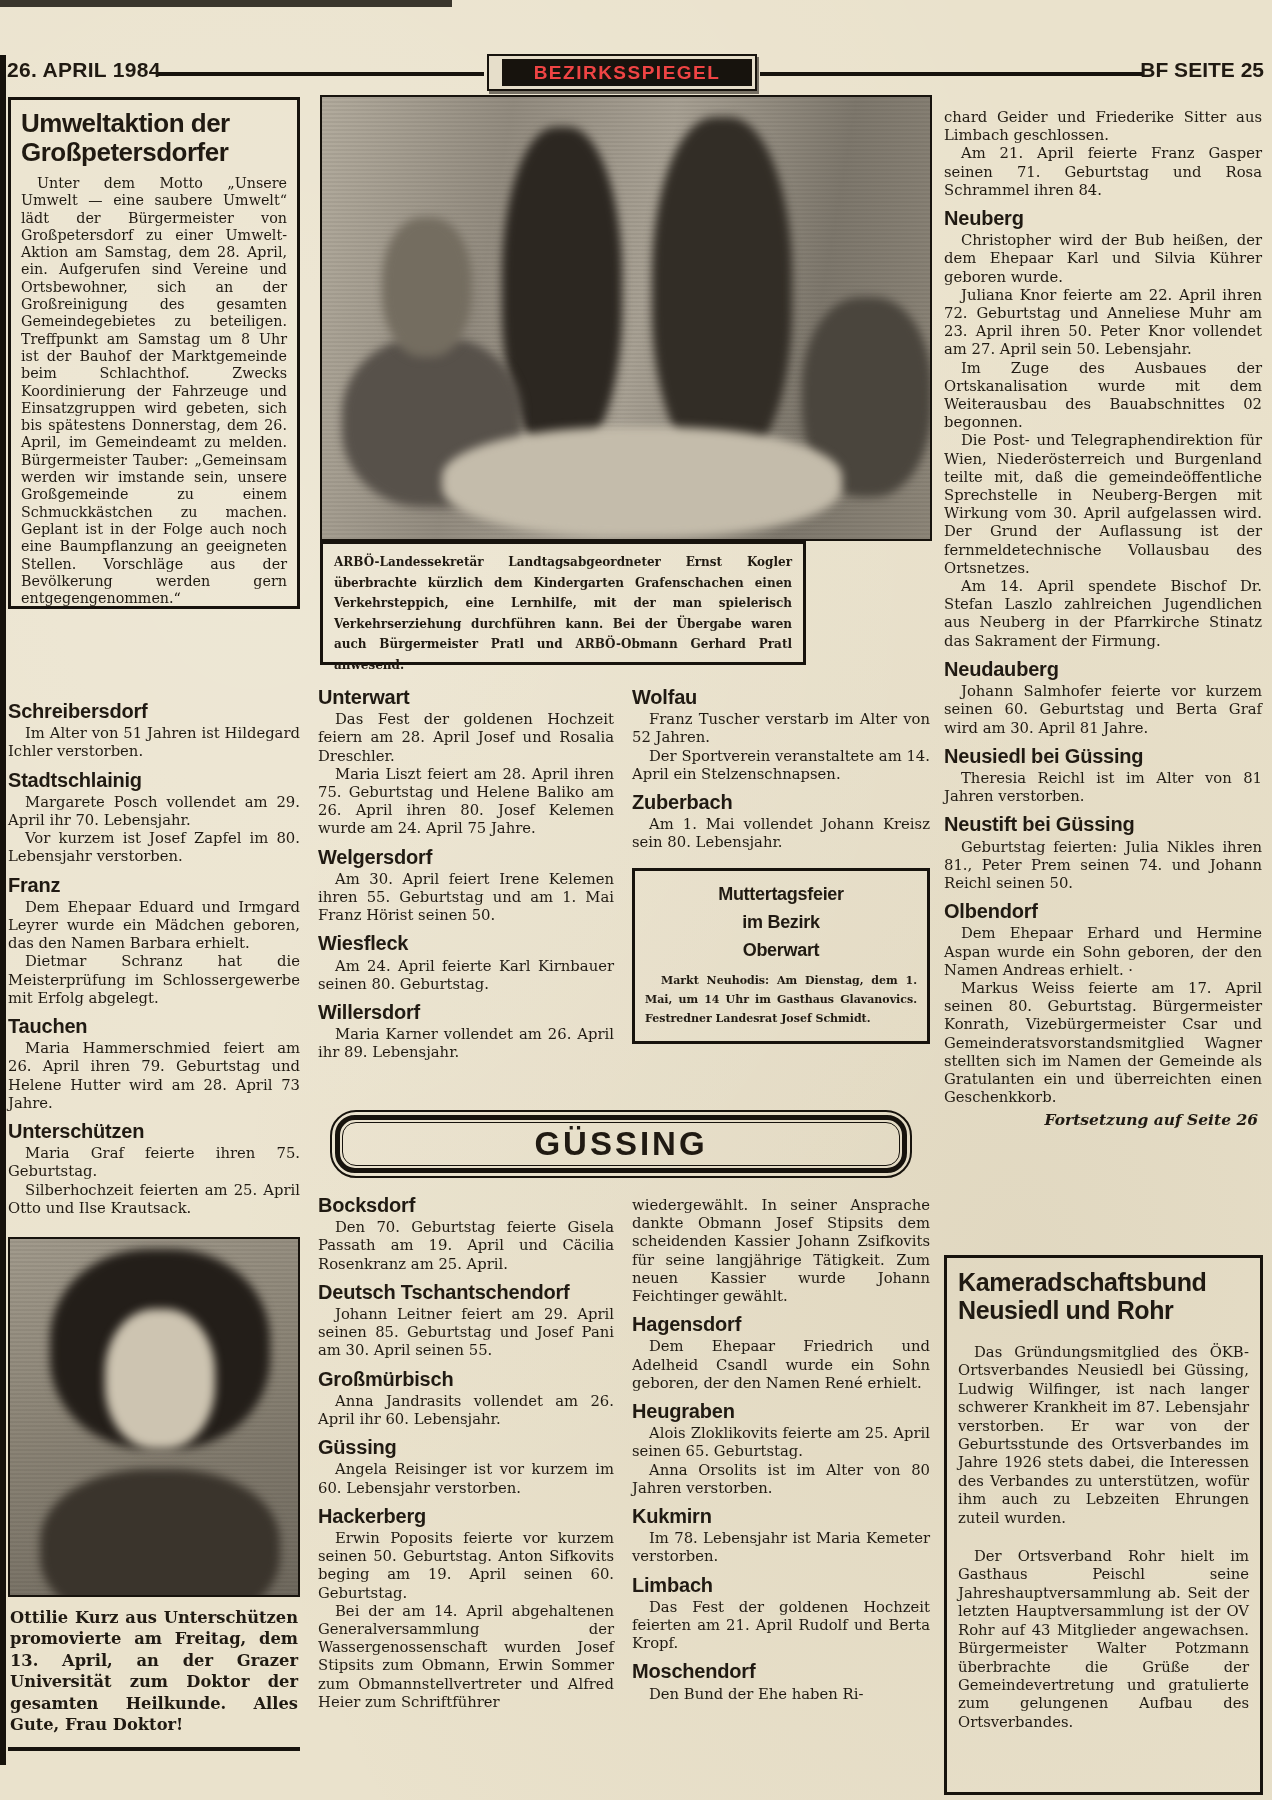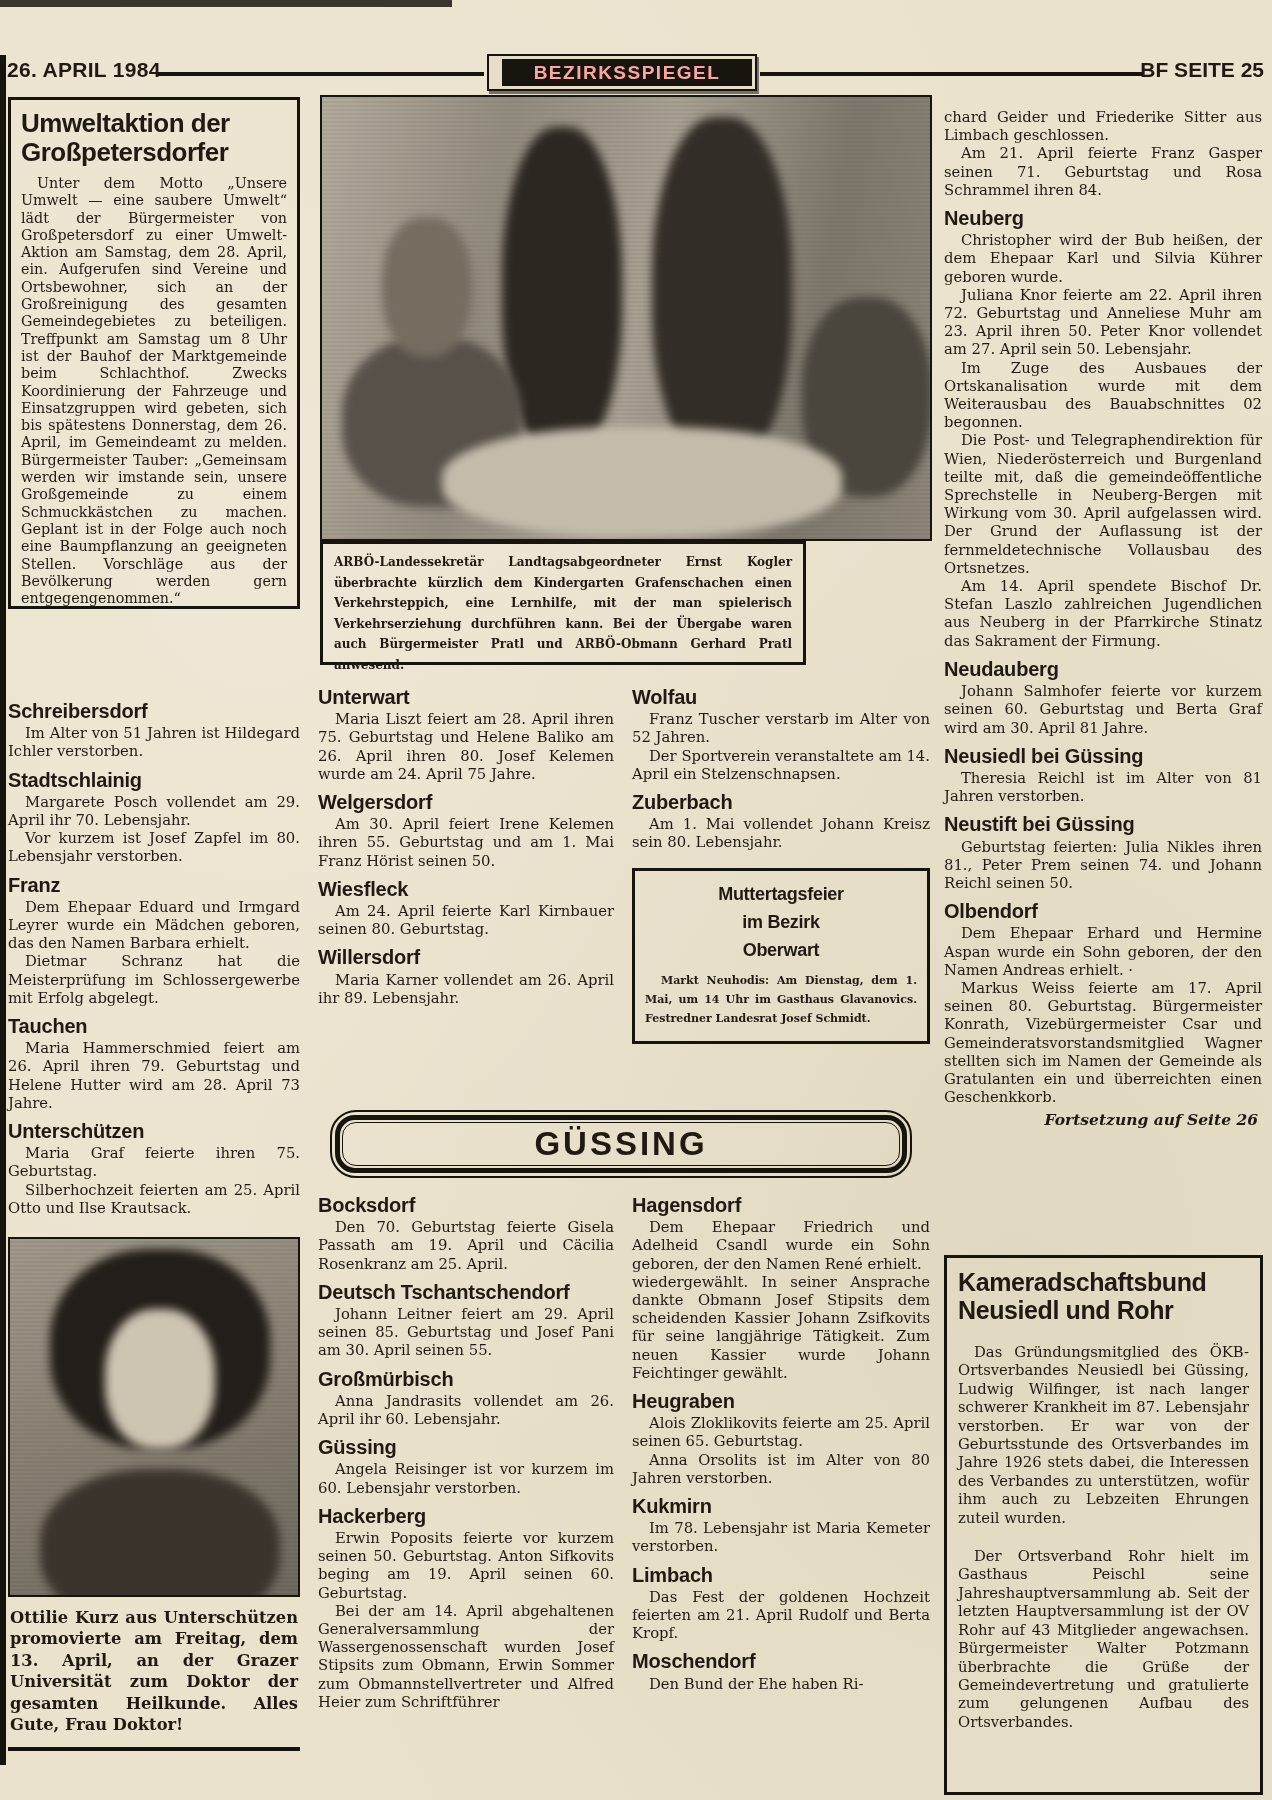--- a/index.html
+++ b/index.html
@@ -15,21 +15,21 @@
   }
   .scan-edge{ position:absolute; left:0; top:55px; width:6px; height:1710px; background:#16120c; }
   .scan-top{ position:absolute; left:0; top:0; width:452px; height:7px; background:#1b1710; opacity:.85; }
 
   
   .h-date{ position:absolute; left:7px; top:58px; font-family:"Liberation Sans",sans-serif; font-weight:700; font-size:21px; letter-spacing:.3px; }
   .h-page{ position:absolute; right:8px; top:58px; font-family:"Liberation Sans",sans-serif; font-weight:700; font-size:21px; }
   .h-rule-l{ position:absolute; left:158px; top:72px; width:326px; height:4px; background:#17130d; }
   .h-rule-r{ position:absolute; left:760px; top:72px; width:384px; height:4px; background:#17130d; }
   .masthead{ position:absolute; left:487px; top:54px; width:270px; border:2px solid #17130d; padding:3px; background:#e6deca; box-shadow:2px 3px 0 rgba(23,19,13,.55); }
-  .masthead-inner{ background:#17130d; color:#fca5a5; text-align:center; font-family:"Liberation Sans",sans-serif; font-weight:700; font-size:19px; letter-spacing:1.5px; line-height:27px;margin-left:10px; }
+  .masthead-inner{ background:#17130d; color:#ef4444; text-align:center; font-family:"Liberation Sans",sans-serif; font-weight:700; font-size:19px; letter-spacing:1.5px; line-height:27px;margin-left:10px; }
 
   
   .col{ position:absolute; text-align:justify; font-size:14.8px; line-height:18.2px; }
   .col p{ text-indent:17px; }
   .col p.noindent{ text-indent:0; }
   h3.sec{ font-family:"Liberation Sans",sans-serif; font-weight:700; font-size:20px; letter-spacing:-.2px; margin:10px 0 4px; text-align:left; }
   .section:first-child h3.sec{ margin-top:0; }
 
   
   .umwelt{ position:absolute; left:8px; top:97px; width:292px; height:512px; border:3px solid #17130d; padding:9px 10px; }
@@ -124,20 +124,21 @@
     <div class="section">
       <h3 class="sec">Unterschützen</h3>
       <p>Maria Graf feierte ihren 75. Geburtstag.</p>
       <p>Silberhochzeit feierten am 25. April Otto und Ilse Krautsack.</p>
     </div>
   </div>
 
   <div class="col" style="left:318px; top:688px; width:296px;">
     <div class="section">
       <h3 class="sec">Unterwart</h3>
+      <p>Das Fest der goldenen Hochzeit feiern am 28. April Josef und Rosalia Dreschler.</p>
       <p>Maria Liszt feiert am 28. April ihren 75. Geburtstag und Helene Baliko am 26. April ihren 80. Josef Kelemen wurde am 24. April 75 Jahre.</p>
     </div>
     <div class="section">
       <h3 class="sec">Welgersdorf</h3>
       <p>Am 30. April feiert Irene Kelemen ihren 55. Geburtstag und am 1. Mai Franz Hörist seinen 50.</p>
     </div>
     <div class="section">
       <h3 class="sec">Wiesfleck</h3>
       <p>Am 24. April feierte Karl Kirnbauer seinen 80. Geburtstag.</p>
     </div>
@@ -223,25 +224,25 @@
     </div>
     <div class="section">
       <h3 class="sec">Hackerberg</h3>
       <p>Erwin Poposits feierte vor kurzem seinen 50. Geburtstag. Anton Sifkovits beging am 19. April seinen 60. Geburtstag.</p>
       <p>Bei der am 14. April abgehaltenen Generalversammlung der Wassergenossenschaft wurden Josef Stipsits zum Obmann, Erwin Sommer zum Obmannstellvertreter und Alfred Heier zum Schriftführer</p>
     </div>
   </div>
 
   <div class="col" style="left:632px; top:1196px; width:298px;">
     <div class="section">
+      <p class="noindent">wiedergewählt. In seiner Ansprache dankte Obmann Josef Stipsits dem scheidenden Kassier Johann Zsifkovits für seine langjährige Tätigkeit. Zum neuen Kassier wurde Johann Feichtinger gewählt.</p>
+    </div>
+    <div class="section">
       <h3 class="sec">Hagensdorf</h3>
       <p>Dem Ehepaar Friedrich und Adelheid Csandl wurde ein Sohn geboren, der den Namen René erhielt.</p>
-    </div>
-    <div class="section">
-      <p class="noindent">wiedergewählt. In seiner Ansprache dankte Obmann Josef Stipsits dem scheidenden Kassier Johann Zsifkovits für seine langjährige Tätigkeit. Zum neuen Kassier wurde Johann Feichtinger gewählt.</p>
     </div>
     <div class="section">
       <h3 class="sec">Heugraben</h3>
       <p>Alois Zloklikovits feierte am 25. April seinen 65. Geburtstag.</p>
       <p>Anna Orsolits ist im Alter von 80 Jahren verstorben.</p>
     </div>
     <div class="section">
       <h3 class="sec">Kukmirn</h3>
       <p>Im 78. Lebensjahr ist Maria Kemeter verstorben.</p>
     </div>

